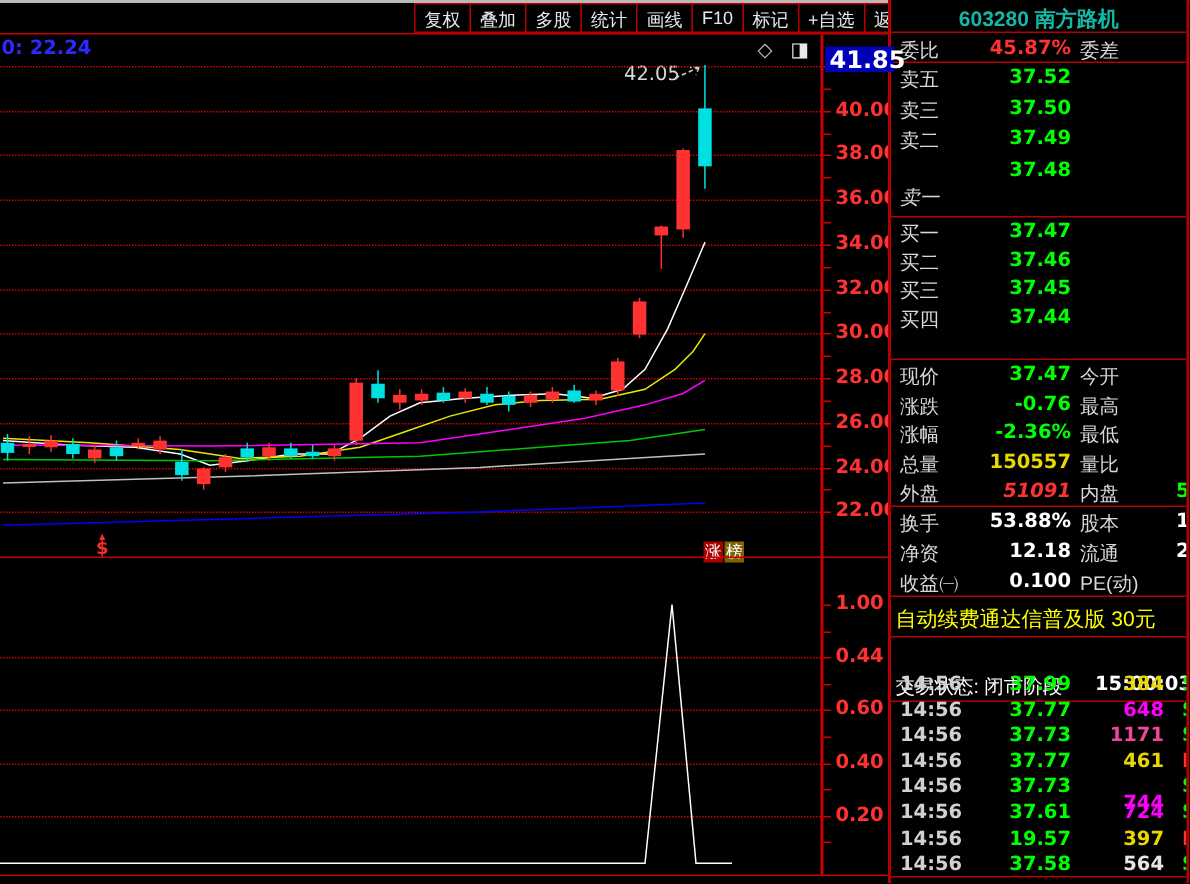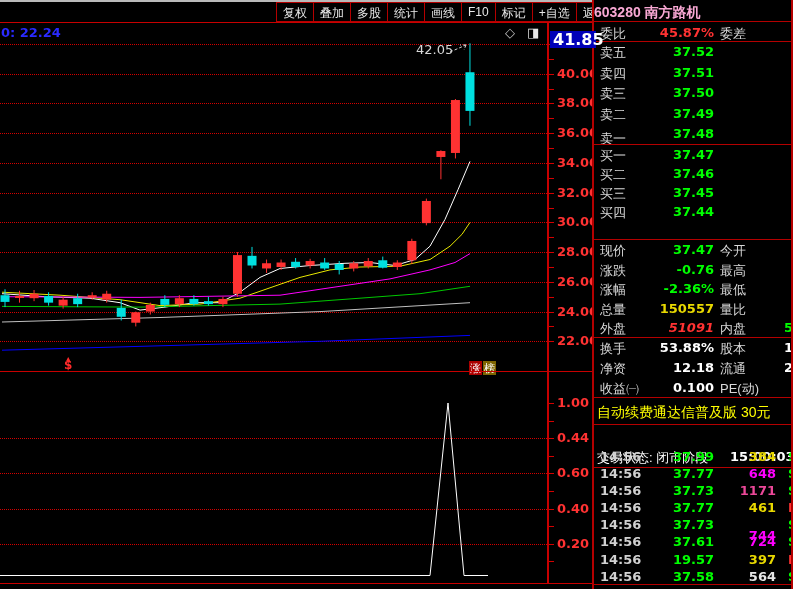--- a/index.html
+++ b/index.html
@@ -25,21 +25,21 @@
   .dollar{left:64px;top:355px;text-align:center;color:#ff2a2a;font-weight:bold;line-height:7px;}
   .dollar .arr{font-size:7px;display:block;}
   .dollar .sym{font-size:12px;display:block;font-family:"DejaVu Sans",sans-serif;}
   .badge{position:absolute;top:361px;width:13px;height:14px;color:#fff;font-size:11px;
          line-height:14px;text-align:center;cursor:default;}
   
   .panel{left:592px;top:0;width:201px;height:589px;border-left:2px solid #b40000;
          border-right:2px solid #b40000;box-sizing:border-box;background:#000;overflow:hidden;}
   .sec{position:absolute;left:0;width:197px;box-sizing:border-box;overflow:hidden;}
   .sec-b{border-bottom:1px solid #b40000;}
-  .ptitle{color:#f9a8d4;font-size:14px;font-weight:bold;padding-top:4px;}
+  .ptitle{color:#14b8a6;font-size:14px;font-weight:bold;text-align:center;padding-top:4px;}
   .qrow{position:relative;}
   .qrow .lab{position:absolute;left:6px;color:#d8d8d8;font-size:13px;}
   .qrow .val{position:absolute;left:58px;width:62px;text-align:right;font-size:13px;
              font-weight:bold;font-family:"DejaVu Sans",sans-serif;}
   .qrow .lab2{position:absolute;left:126px;color:#d8d8d8;font-size:13px;}
   .qrow .val2{position:absolute;left:190px;width:20px;font-size:13px;font-weight:bold;
               font-family:"DejaVu Sans",sans-serif;}
   .promo{color:#ffff00;font-size:14px;padding:6px 0 0 3px;white-space:nowrap;cursor:pointer;}
   .status{color:#fff;font-size:13px;padding-top:4px;position:relative;}
   .status .st1{position:absolute;left:3px;top:4px;}
@@ -242,33 +242,29 @@
       <span class="lab" style="top:3px;">委比</span>
       <span class="val" style="top:3px;color:#ff3232;">45.87%</span>
       <span class="lab2" style="top:3px;">委差</span>
     </div>
     <div class="sec sec-b" id="asks" style="top:42px;height:103px;">
         <div class="qrow" style="height: 20.6px;">
           <span class="lab" style="top: 2px;">卖五</span>
           <span class="val" style="top: 2px; color: rgb(0, 255, 0);">37.52</span>
         </div>
         <div class="qrow" style="height: 20.6px;">
-          <span class="lab" style="top: 2px;">卖四</span>
-          <span class="val" style="top: 2px; color: rgb(0, 255, 0);">37.51</span>
-        </div>
-        <div class="qrow" style="height: 20.6px;">
           <span class="lab" style="top: 2px;">卖三</span>
           <span class="val" style="top: 2px; color: rgb(0, 255, 0);">37.50</span>
         </div>
         <div class="qrow" style="height: 20.6px;">
           <span class="lab" style="top: 2px;">卖二</span>
           <span class="val" style="top: 2px; color: rgb(0, 255, 0);">37.49</span>
         </div>
         <div class="qrow" style="height: 20.6px;">
-          <span class="lab" style="top: 6px;">卖一</span>
+          <span class="lab" style="top: 19px; font-style: italic;">卖一</span>
           <span class="val" style="top: 2px; color: rgb(0, 255, 0);">37.48</span>
         </div>
       </div>
     <div class="sec sec-b" id="bids" style="top:145px;height:95px;">
         <div class="qrow" style="height: 19px;">
           <span class="lab" style="top: 2px;">买一</span>
           <span class="val" style="top: 2px; color: rgb(0, 255, 0);">37.47</span>
         </div>
         <div class="qrow" style="height: 19px;">
           <span class="lab" style="top: 2px;">买二</span>

